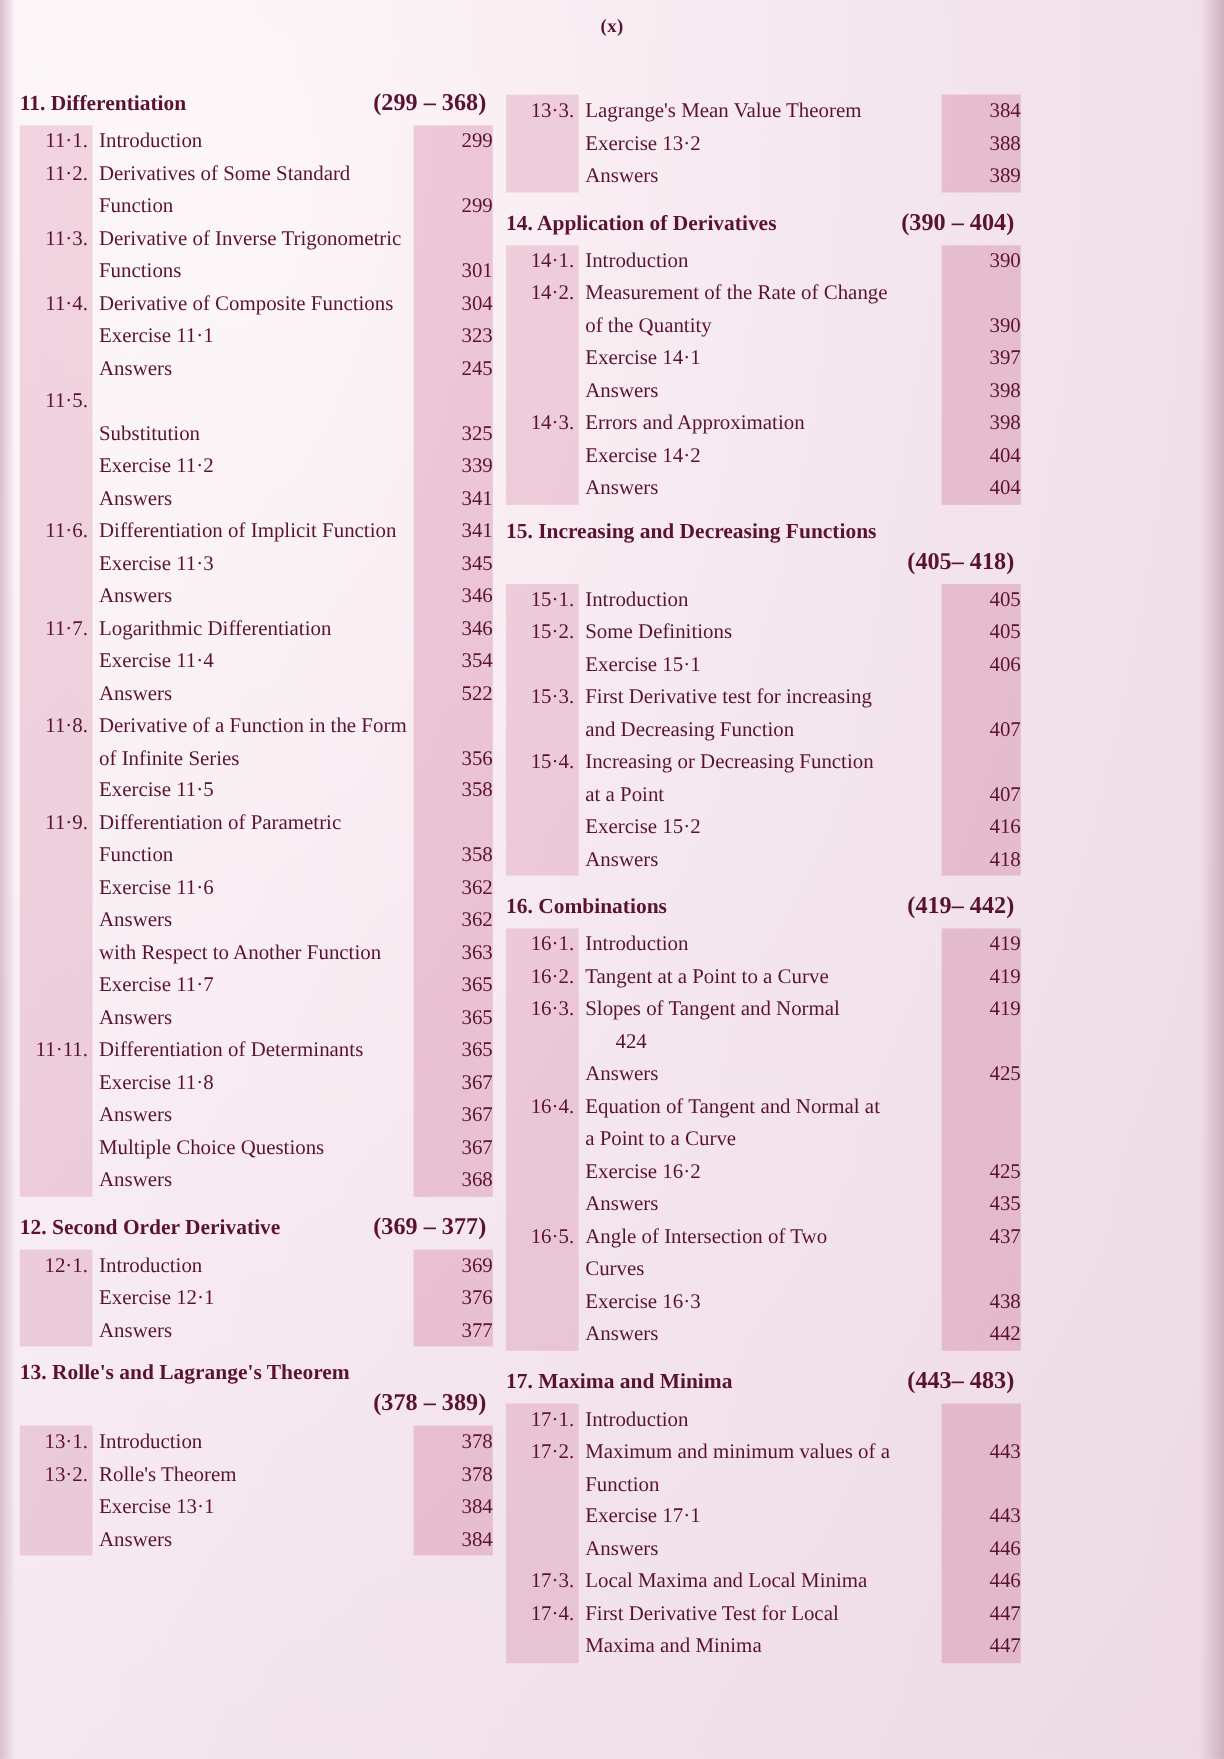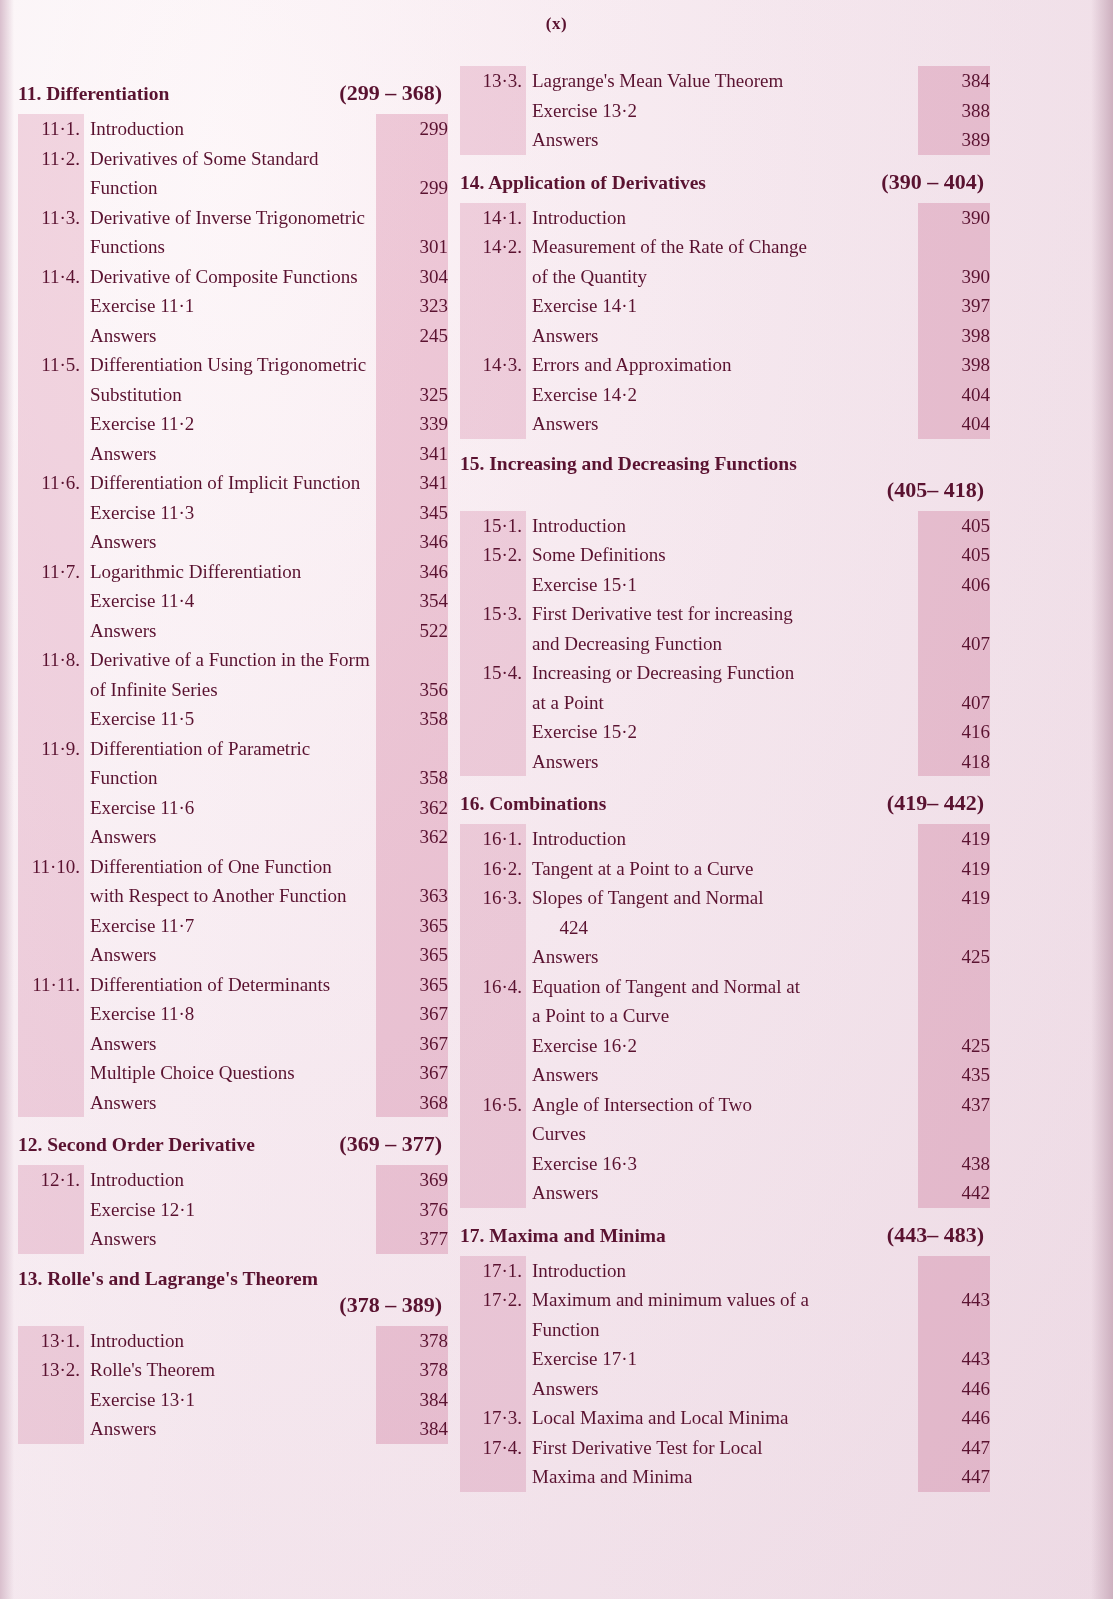--- a/index.html
+++ b/index.html
@@ -55,21 +55,21 @@
     top: 66px;
     left: 0;
     right: 0;
     bottom: 0;
     display: flex;
   }
   .col {
     position: relative;
   }
   .col-left { width: 430px; margin-left: 18px; }
-  .col-right { width: 530px; margin-left: 12px; }
+  .col-right { width: 468px; margin-left: 12px; margin-top: 20px; }
 
   
   .chapter {
     display: flex;
     align-items: baseline;
     justify-content: space-between;
     font-weight: bold;
     font-size: 19.5px;
     margin: 14px 0 8px 0;
     padding-right: 6px;
@@ -204,21 +204,20 @@
             <span class="title">Exercise  11·1</span>
             <span class="pg">323</span>
           </div>
           <div class="entry">
             <span class="num blank">.</span>
             <span class="title">Answers</span>
             <span class="pg">245</span>
           </div>
           <div class="entry">
             <span class="num">11·5.</span>
-            <span class="title">Differentiation Using Trigonometric</span>
             <span class="pg blank">.</span>
           </div>
           <div class="entry">
             <span class="num blank">.</span>
             <span class="title">Substitution</span>
             <span class="pg">325</span>
           </div>
           <div class="entry">
             <span class="num blank">.</span>
             <span class="title">Exercise  11·2</span>
@@ -288,25 +287,20 @@
             <span class="num blank">.</span>
             <span class="title">Exercise  11·6</span>
             <span class="pg">362</span>
           </div>
           <div class="entry">
             <span class="num blank">.</span>
             <span class="title">Answers</span>
             <span class="pg">362</span>
           </div>
           <div class="entry">
-            <span class="num">11·10.</span>
-            <span class="title">Differentiation of  One Function</span>
-            <span class="pg blank">.</span>
-          </div>
-          <div class="entry">
             <span class="num blank">.</span>
             <span class="title">with Respect to Another Function</span>
             <span class="pg">363</span>
           </div>
           <div class="entry">
             <span class="num blank">.</span>
             <span class="title">Exercise  11·7</span>
             <span class="pg">365</span>
           </div>
           <div class="entry">

